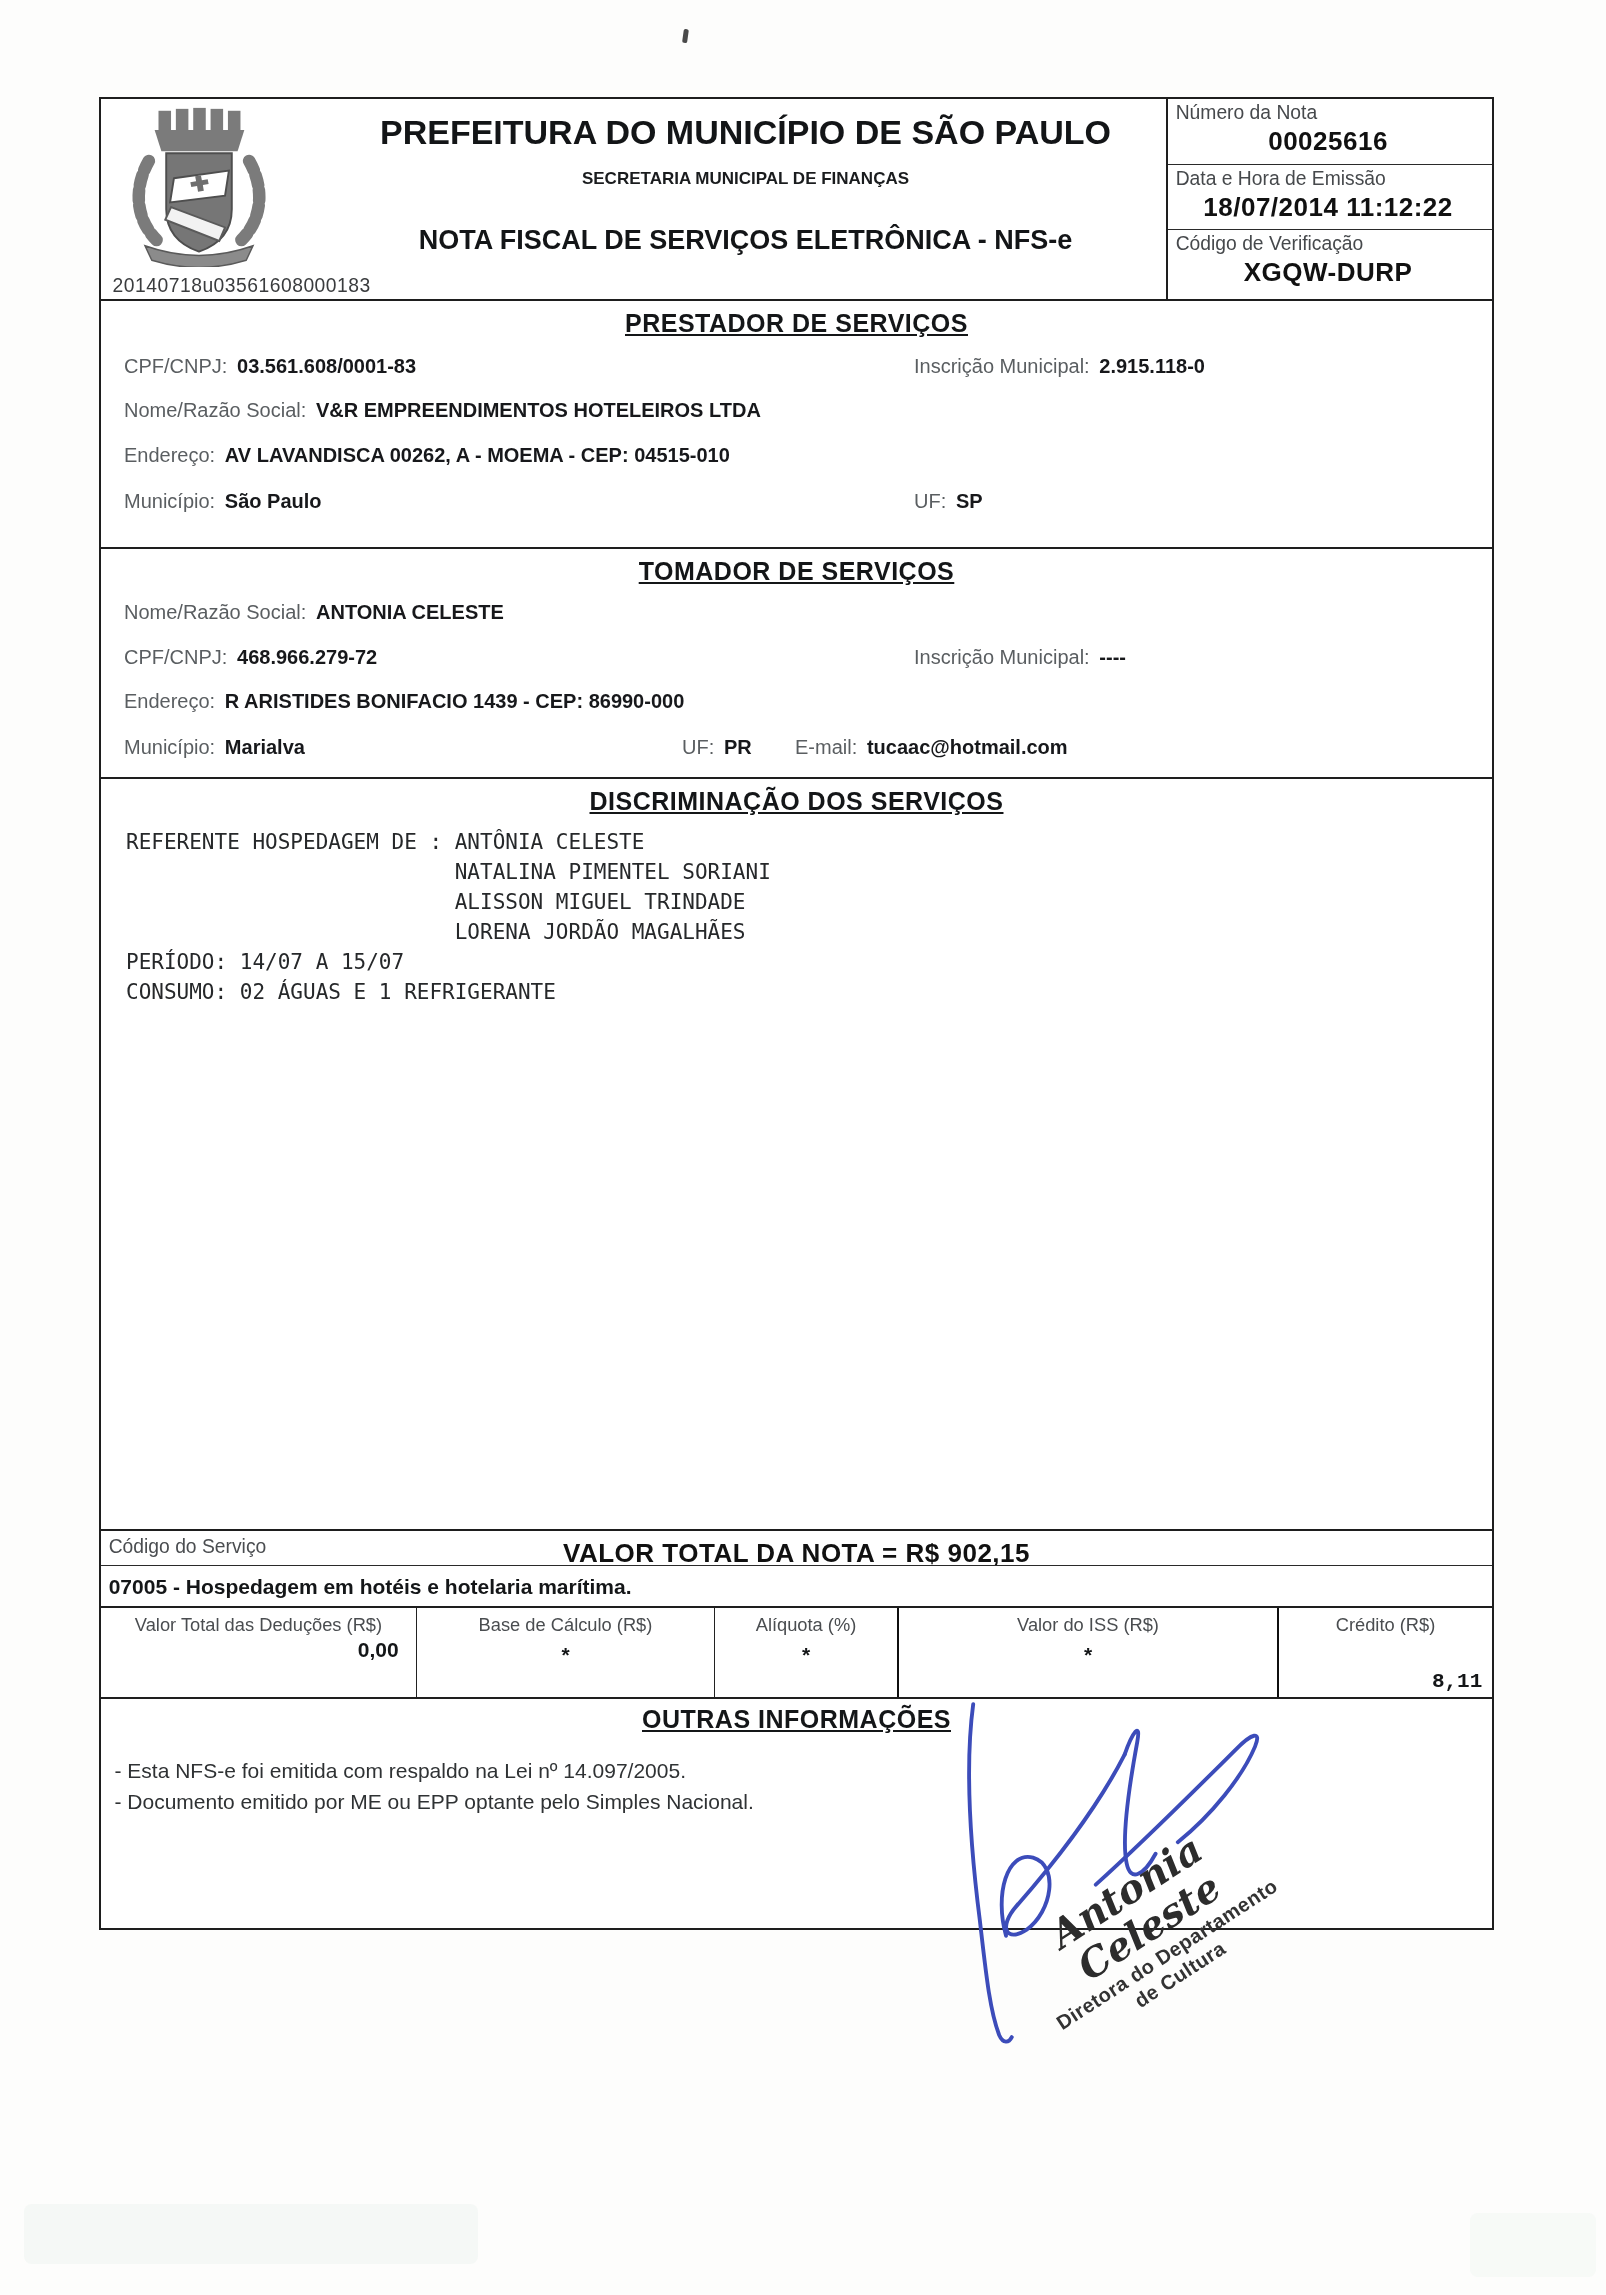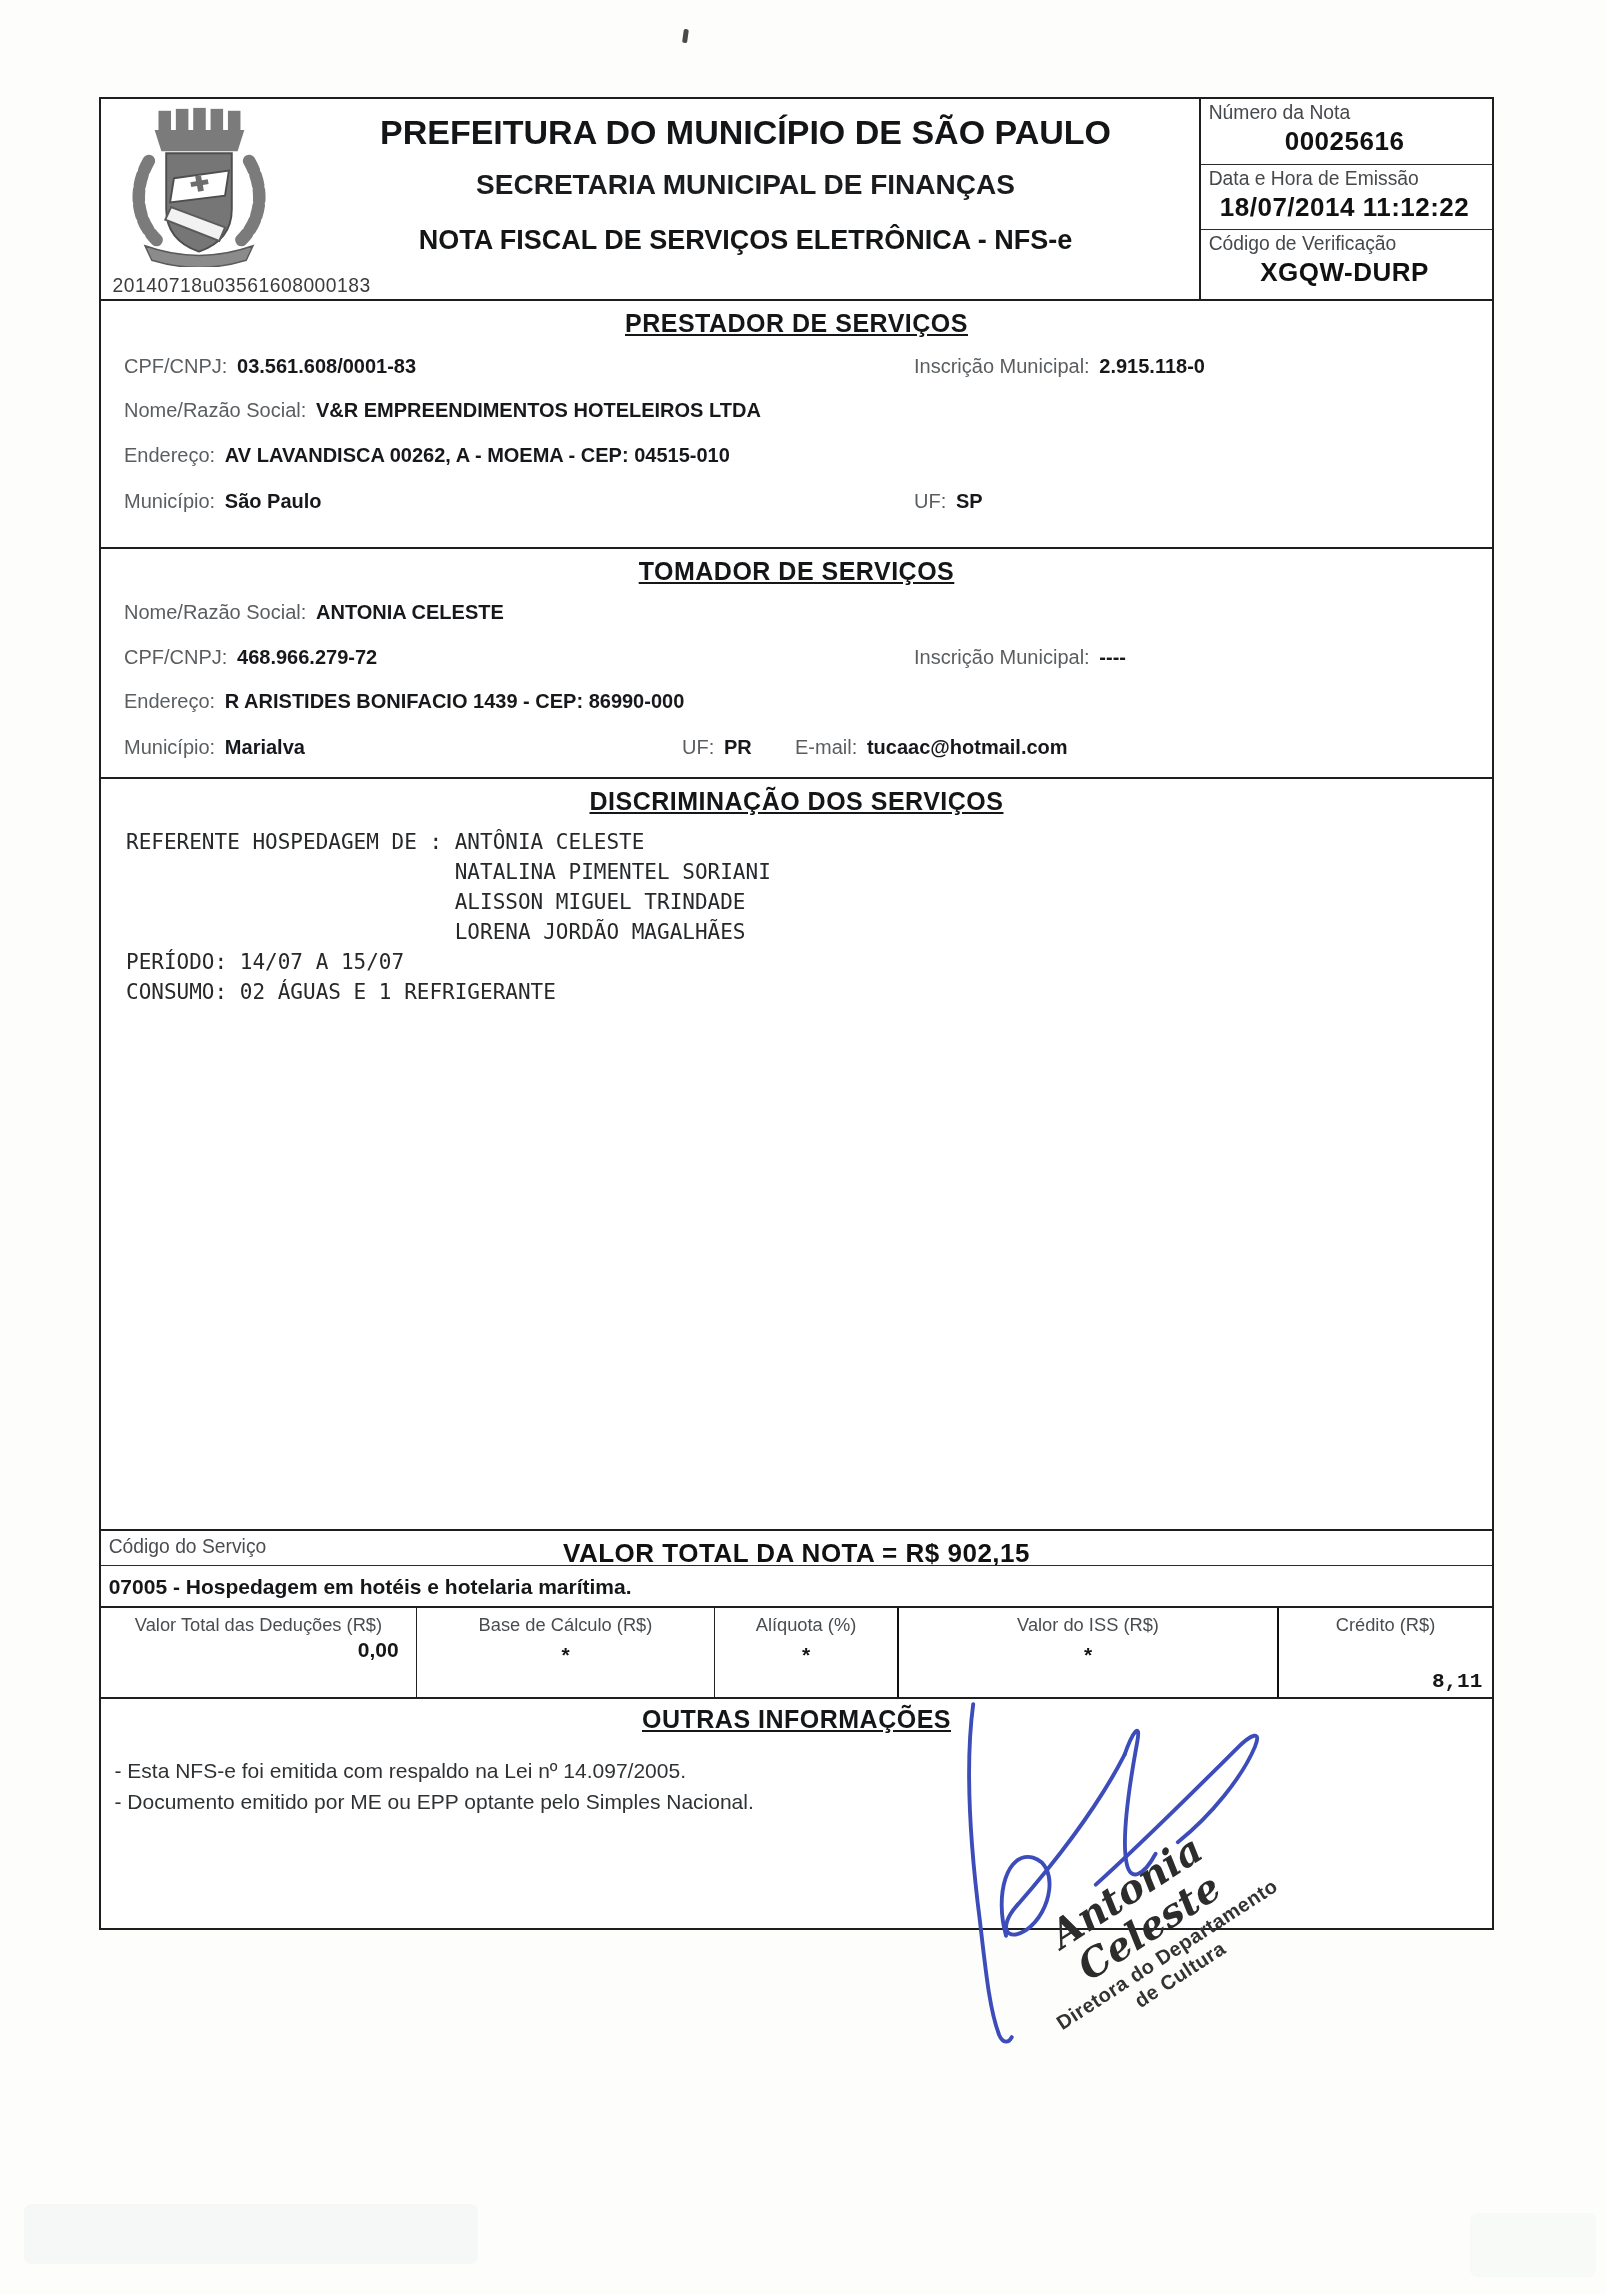--- a/index.html
+++ b/index.html
@@ -14,23 +14,23 @@
                font-size:25px;font-weight:bold;color:#141618;letter-spacing:0.5px;text-decoration:underline;}
   .frow{position:absolute;white-space:nowrap;}
   .lbl{font-size:20px;color:#5a5e61;}
   .val{font-size:20px;font-weight:bold;color:#17181b;margin-left:9.7px;}
   
   .sec-header{top:0;height:200px;}
   .logo{position:absolute;left:15.4px;top:5.8px;width:166px;height:162px;}
   .doc-code{position:absolute;left:11.6px;bottom:1.9px;font-size:19.3px;color:#3a3c3e;letter-spacing:0.5px;}
   .titles{position:absolute;left:193px;width:903px;top:0;height:100%;text-align:center;}
   .title-1{position:absolute;top:13.5px;width:100%;font-size:34px;font-weight:bold;color:#131517;}
-  .title-2{position:absolute;top:70px;width:100%;font-size:28px;font-weight:bold;color:#1a1c1e;}
+  .title-2{position:absolute;top:70px;width:100%;font-size:17px;font-weight:bold;color:#1a1c1e;}
   .title-3{position:absolute;top:126px;width:100%;font-size:27px;font-weight:bold;color:#131517;}
-  .info-box{position:absolute;right:0;top:0;width:293px;height:100%;border-left:2.9px solid #1e1e1e;box-sizing:border-box;}
+  .info-box{position:absolute;right:0;top:0;width:326px;height:100%;border-left:2.9px solid #1e1e1e;box-sizing:border-box;}
   .info-row{position:relative;height:65px;box-sizing:border-box;}
   .info-row + .info-row{border-top:1.9px solid #2a2a2a;}
   .info-label{position:absolute;left:7.7px;top:2.9px;font-size:19.3px;color:#46494c;}
   .info-value{position:absolute;left:0;right:3.9px;top:27px;text-align:center;font-size:26px;font-weight:bold;color:#111;letter-spacing:0.5px;}
   
   .sec-prestador{top:200px;height:248px;}
   .sec-tomador{top:448px;height:230px;}
   
   .sec-disc{top:678px;height:708px;}
   .disc-text{position:absolute;left:25px;top:48px;margin:0;

